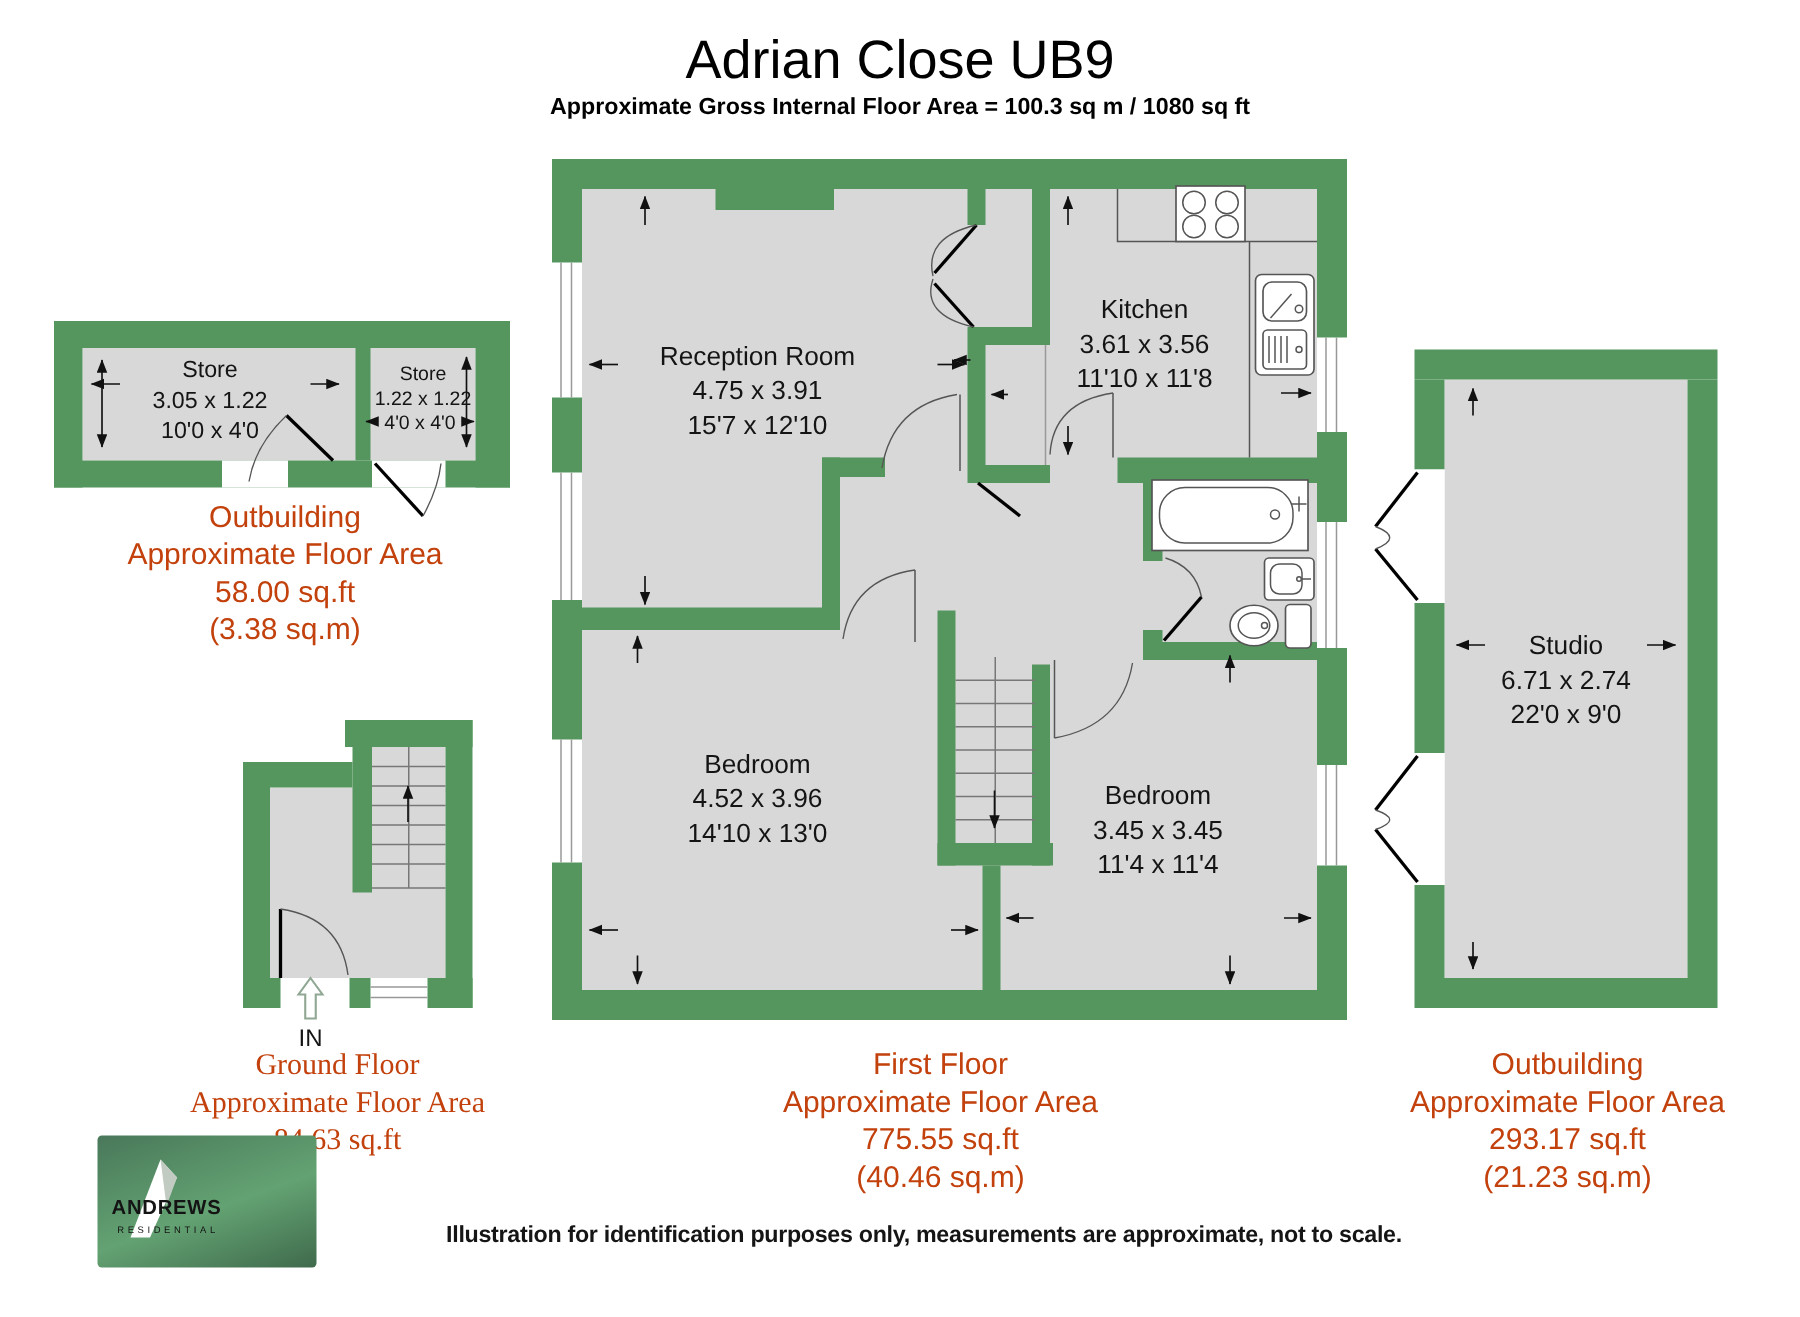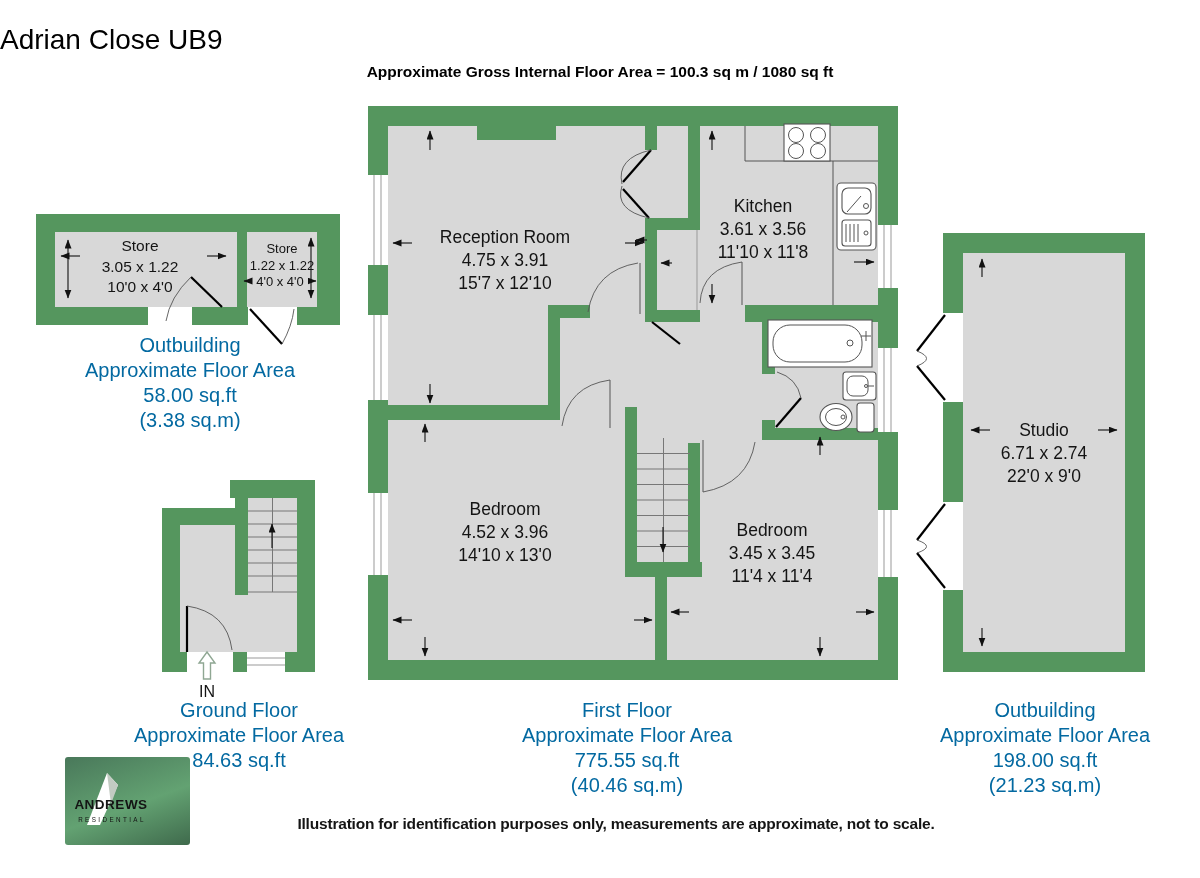--- a/index.html
+++ b/index.html
@@ -1,29 +1,29 @@
 <!DOCTYPE html>
 <html><head>
 <meta charset="utf-8">
 <style>
   html,body{margin:0;padding:0;background:#fff;}
   .page{position:relative;width:1200px;height:878px;background:#fff;overflow:hidden;
         font-family:"Liberation Sans",sans-serif;color:#111;}
   .abs{position:absolute;}
-  .title{top:22px;left:0;width:1200px;font-size:28px;line-height:36px;color:#000;}
+  .title{top:22px;left:0;width:1200px;text-align:center;font-size:36px;line-height:36px;color:#000;}
   .subtitle{top:63px;left:0;width:1200px;text-align:center;font-size:15.5px;font-weight:700;color:#000;}
-  .area-label{width:300px;text-align:center;font-size:20px;line-height:25px;color:#0369a1;}
+  .area-label{width:300px;text-align:center;font-size:20px;line-height:25px;color:#c2410c;}
   .footer-line{left:16px;width:1200px;text-align:center;font-size:15.5px;font-weight:700;
                letter-spacing:-0.2px;color:#151515;}
   svg text{font-family:"Liberation Sans",sans-serif;fill:#141414;text-anchor:middle;}
   text.rm{font-size:17.5px;}
   text.st1{font-size:15.5px;}
   text.st2{font-size:13px;}
   text.in-lbl{font-size:16px;}
-  .logo-box{left:65px;top:757px;width:125px;height:88px;border-radius:3px;
+  .logo-box{left:65px;top:757px;width:146px;height:88px;border-radius:3px;
             background:linear-gradient(160deg,#49785a 0%,#63a272 55%,#3f6a4c 100%);}
   .wall{fill:#55965e;}
   .floor{fill:#d8d8d8;}
   .winw{fill:#ffffff;}
   .winl{stroke:#999;stroke-width:1;}
   .fix{fill:#ffffff;stroke:#555;stroke-width:1.1;}
   .fixl{stroke:#555;stroke-width:1;fill:none;}
   .doorb{stroke:#000;stroke-width:2.2;fill:none;}
   .doora{stroke:#555;stroke-width:0.9;fill:none;}
   .dim{stroke:#111;stroke-width:1.1;fill:none;}
@@ -313,35 +313,35 @@
       <text class="rm" x="1044" y="482">22'0 x 9'0</text>
     </g>
   </svg>
 
   <div class="abs area-label" style="left:40px;top:333px;">
     <div>Outbuilding</div>
     <div>Approximate Floor Area</div>
     <div>58.00 sq.ft</div>
     <div>(3.38 sq.m)</div>
   </div>
-  <div class="abs area-label" style="left:89px;top:698px;">
+  <div class="abs area-label" style="left:75px;top:698px;font-family:Liberation Serif, serif;">
     <div>Ground Floor</div>
     <div>Approximate Floor Area</div>
     <div>84.63 sq.ft</div>
   </div>
   <div class="abs area-label" style="left:477px;top:698px;">
     <div>First Floor</div>
     <div>Approximate Floor Area</div>
     <div>775.55 sq.ft</div>
     <div>(40.46 sq.m)</div>
   </div>
   <div class="abs area-label" style="left:895px;top:698px;">
     <div>Outbuilding</div>
     <div>Approximate Floor Area</div>
-    <div>198.00 sq.ft</div>
+    <div>293.17 sq.ft</div>
     <div>(21.23 sq.m)</div>
   </div>
 
   <div class="abs footer-line" style="top:815px;">Illustration for identification purposes only, measurements are approximate, not to scale.</div>
 
   <div class="abs logo-box">
     <svg width="125" height="88" viewBox="0 0 125 88">
       <path d="M 22,68 L 42,16 L 53,28 L 35,68 Z" fill="#ffffff"></path>
       <path d="M 42,16 L 53,28 L 46,47 Z" fill="#c2cbc2"></path>
       <text x="46" y="52" text-anchor="start" style="font-size:13.5px;font-weight:700;letter-spacing:0.5px;" fill="#ffffff">ANDREWS</text>

